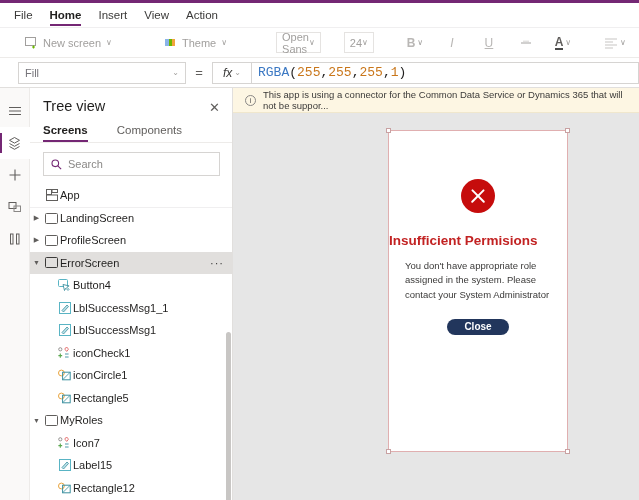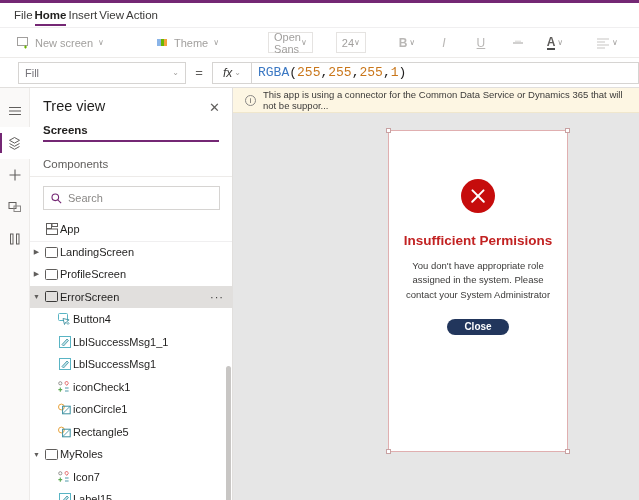--- a/index.html
+++ b/index.html
@@ -9,36 +9,36 @@
     background: #ffffff; overflow: hidden;
   }
   .app { position: relative; width: 639px; height: 500px; background: #f3f2f1; }
 
   
   .accent-bar { height: 3px; background: #742774; width: 100%; }
 
   
   .menubar {
     height: 25px; background: #ffffff; display: flex; align-items: center;
-    padding-left: 14px; gap: 2px; border-bottom: 1px solid #f0eff0;
+    padding-left: 14px; gap: 17px; border-bottom: 1px solid #f0eff0;
   }
   .menu-item {
     font-size: 11.5px; color: #3b3a39; line-height: 25px; height: 25px;
     position: relative; cursor: default; white-space: nowrap;
   }
   .menu-item.active { color: #201f1e; font-weight: bold; }
   .menu-item.active::after {
     content: ""; position: absolute; left: 0; right: 0; bottom: 2px;
     height: 2px; background: #742774;
   }
 
   
   .ribbon {
     height: 30px; background: #ffffff; display: flex; align-items: center;
-    padding-left: 10px; border-bottom: 1px solid #edebe9; gap: 15px;
+    padding-left: 18px; border-bottom: 1px solid #edebe9; gap: 15px;
   }
   .rb-btn {
     display: flex; align-items: center; gap: 5px; height: 24px;
     padding: 0 7px; font-size: 11px; color: #a19f9d; white-space: nowrap;
   }
   .rb-sep { width: 1px; height: 20px; background: #edebe9; margin: 0 4px; }
   .caret { font-size: 8px; color: #a19f9d; }
   .combo {
     height: 21px; border: 1px solid #e5e3e1; background: #fff;
     display: flex; align-items: center; justify-content: space-between;
@@ -100,21 +100,21 @@
   .treepanel {
     width: 203px; background: #ffffff; border-right: 1px solid #e1dfdd;
     display: flex; flex-direction: column; flex-shrink: 0; position: relative;
   }
   .tree-head {
     display: flex; align-items: flex-end; justify-content: space-between;
     padding: 10px 12px 6px 13px;
   }
   .tree-title { font-size: 14.5px; color: #201f1e; }
   .close-x { font-size: 13px; color: #605e5c; line-height: 1; }
-  .tabs { display: flex; gap: 12px; padding: 0 13px; border-bottom: 1px solid #edebe9; flex-direction: column; }
+  .tabs { display: flex; gap: 29px; padding: 0 13px; border-bottom: 1px solid #edebe9; }
   .tab {
     font-size: 11.5px; color: #605e5c; padding: 4px 0 6px; position: relative;
   }
   .tab.active { color: #201f1e; font-weight: bold; }
   .tab.active::after {
     content: ""; position: absolute; left: 0; right: 0; bottom: 0;
     height: 2px; background: #742774;
   }
   .search-wrap { padding: 9px 12px 8px 13px; }
   .search-box {
@@ -167,21 +167,21 @@
 
   .phone {
     position: absolute; left: 155px; top: 42px; width: 180px; height: 322px;
     background: #ffffff; border: 1px solid #e0afb0;
   }
   .handle {
     position: absolute; width: 5px; height: 5px; background: #ffffff;
     border: 1px solid #c8a1a2;
   }
 
-  .dlg { padding-top: 48px; text-align: center; }
+  .dlg { padding-top: 48px; text-align: left; }
   .x-circle {
     width: 34px; height: 34px; border-radius: 50%; background: #c60c0c;
     margin: 0 auto; position: relative;
   }
   .x-circle::before, .x-circle::after {
     content: ""; position: absolute; left: 8px; top: 16px; width: 18px;
     height: 2.4px; background: #ffffff; border-radius: 1px;
   }
   .x-circle::before { transform: rotate(45deg); }
   .x-circle::after { transform: rotate(-45deg); }

